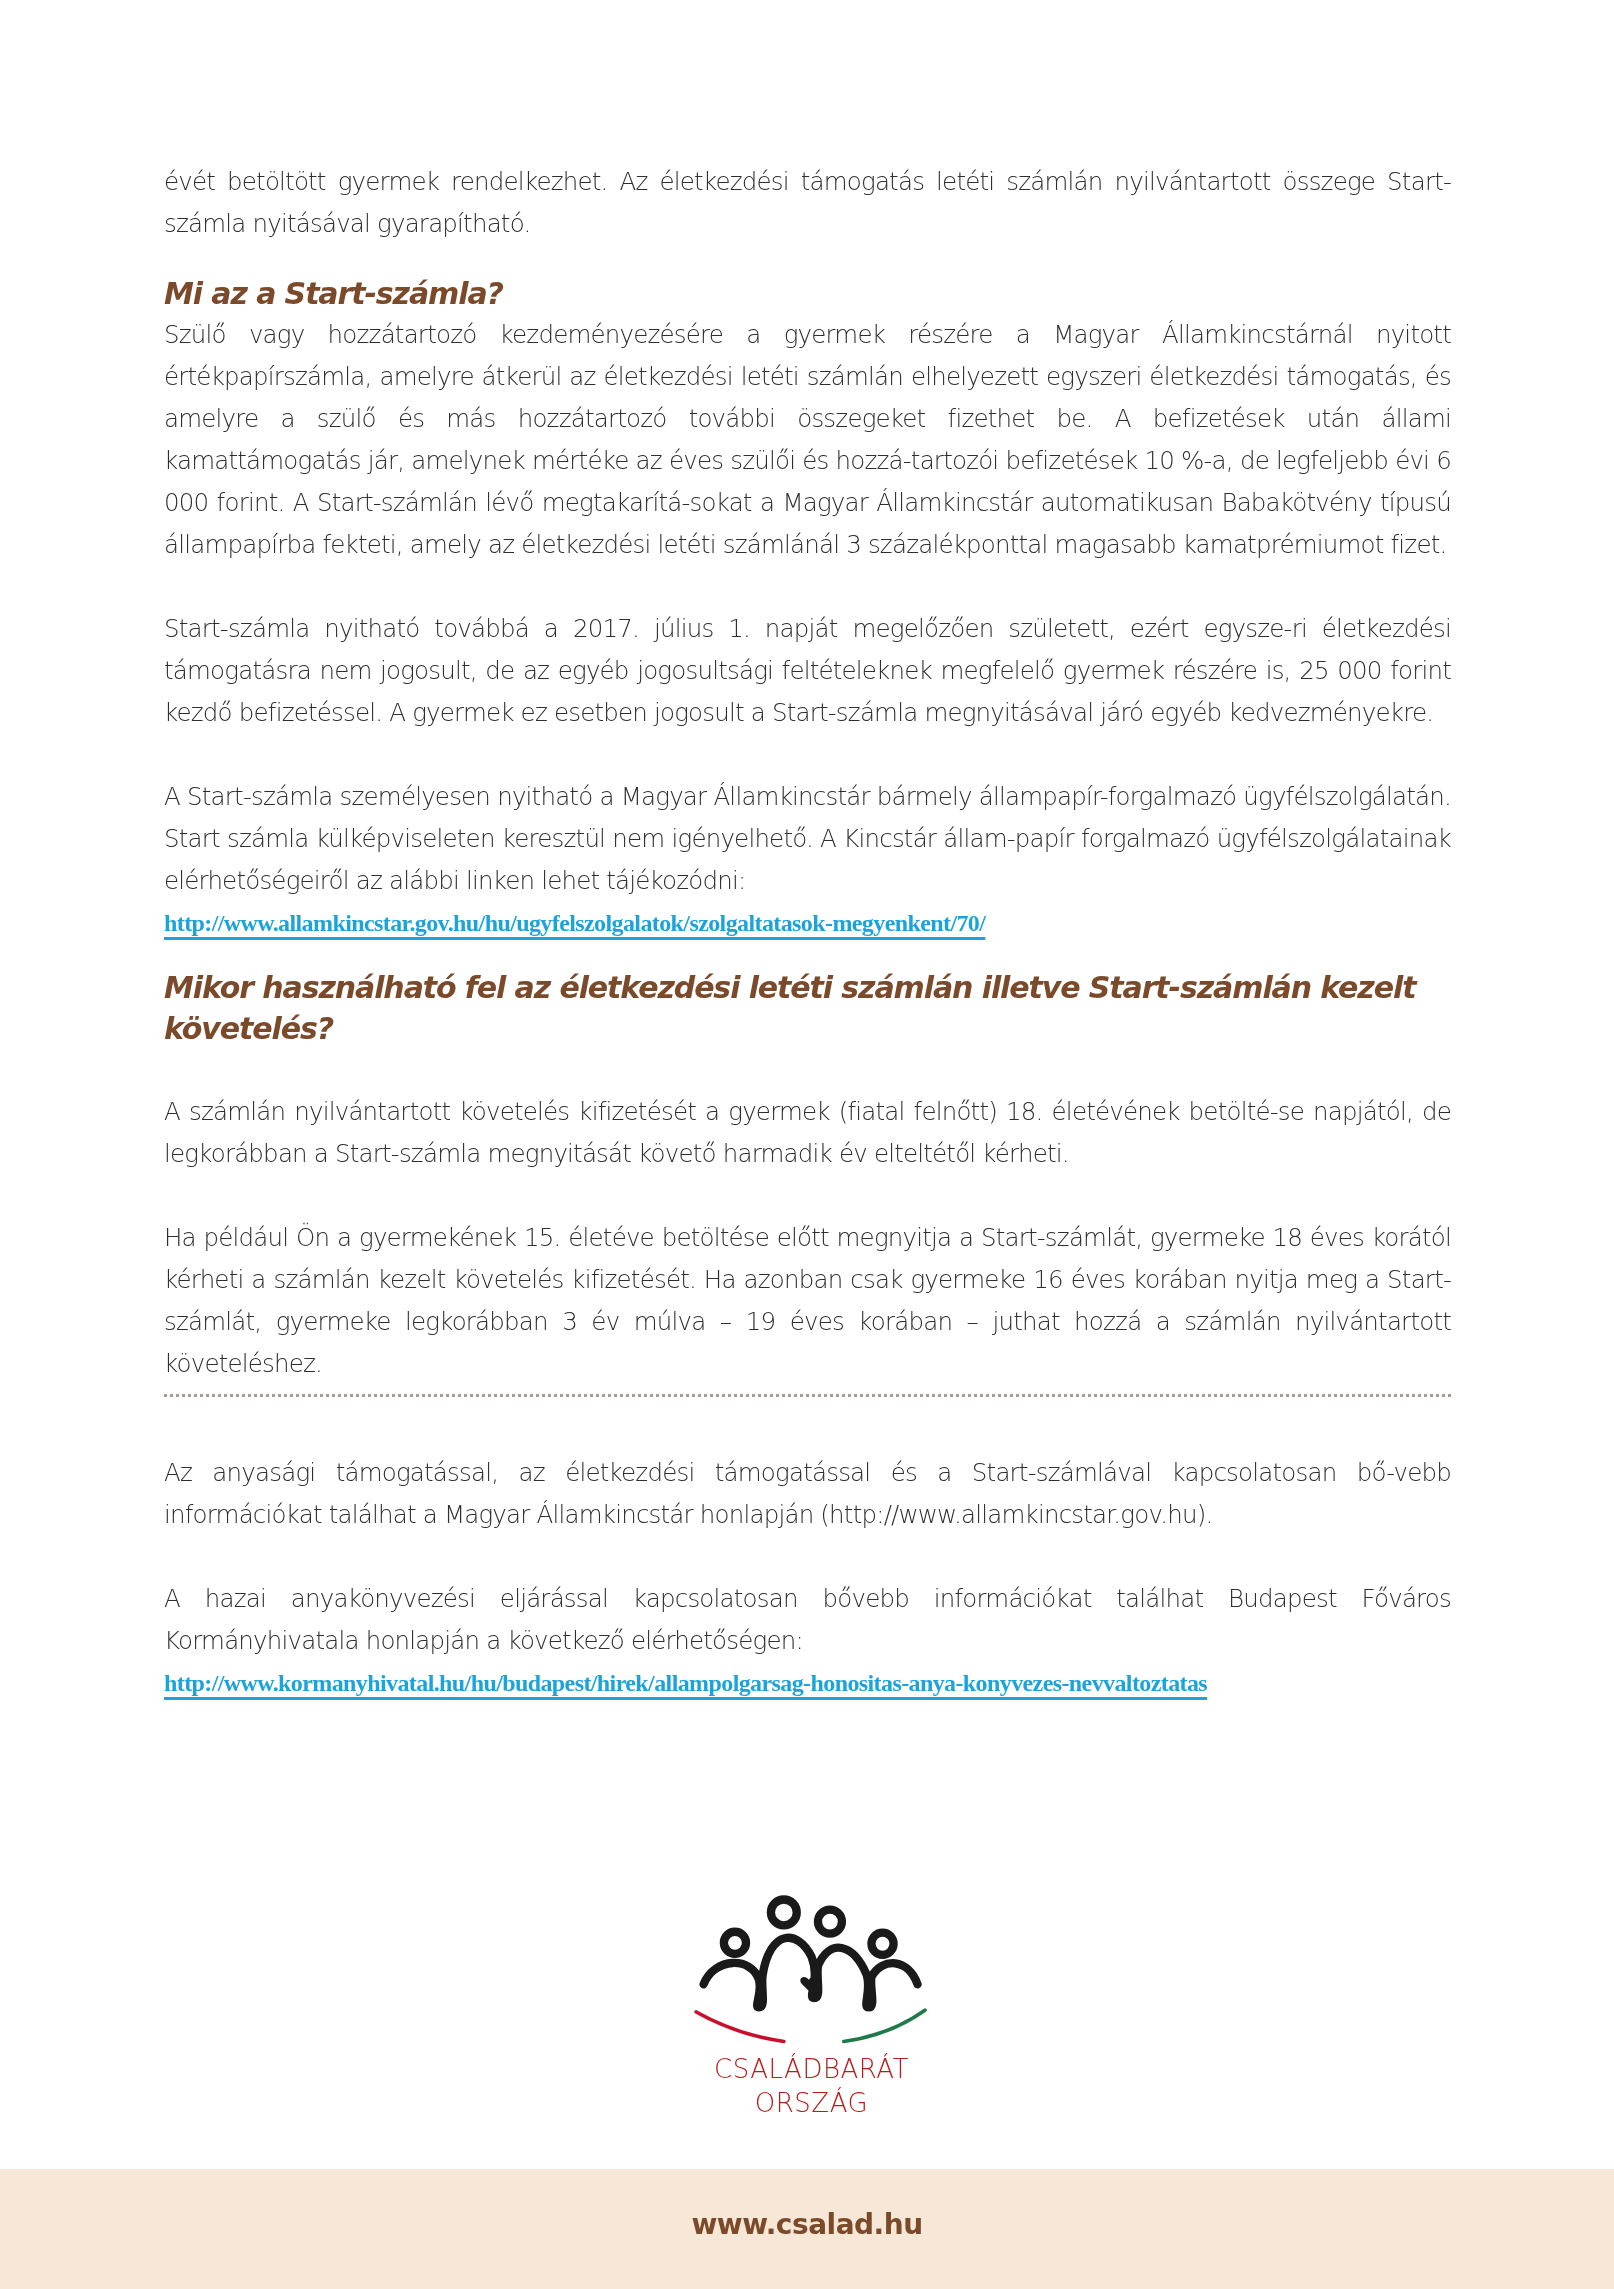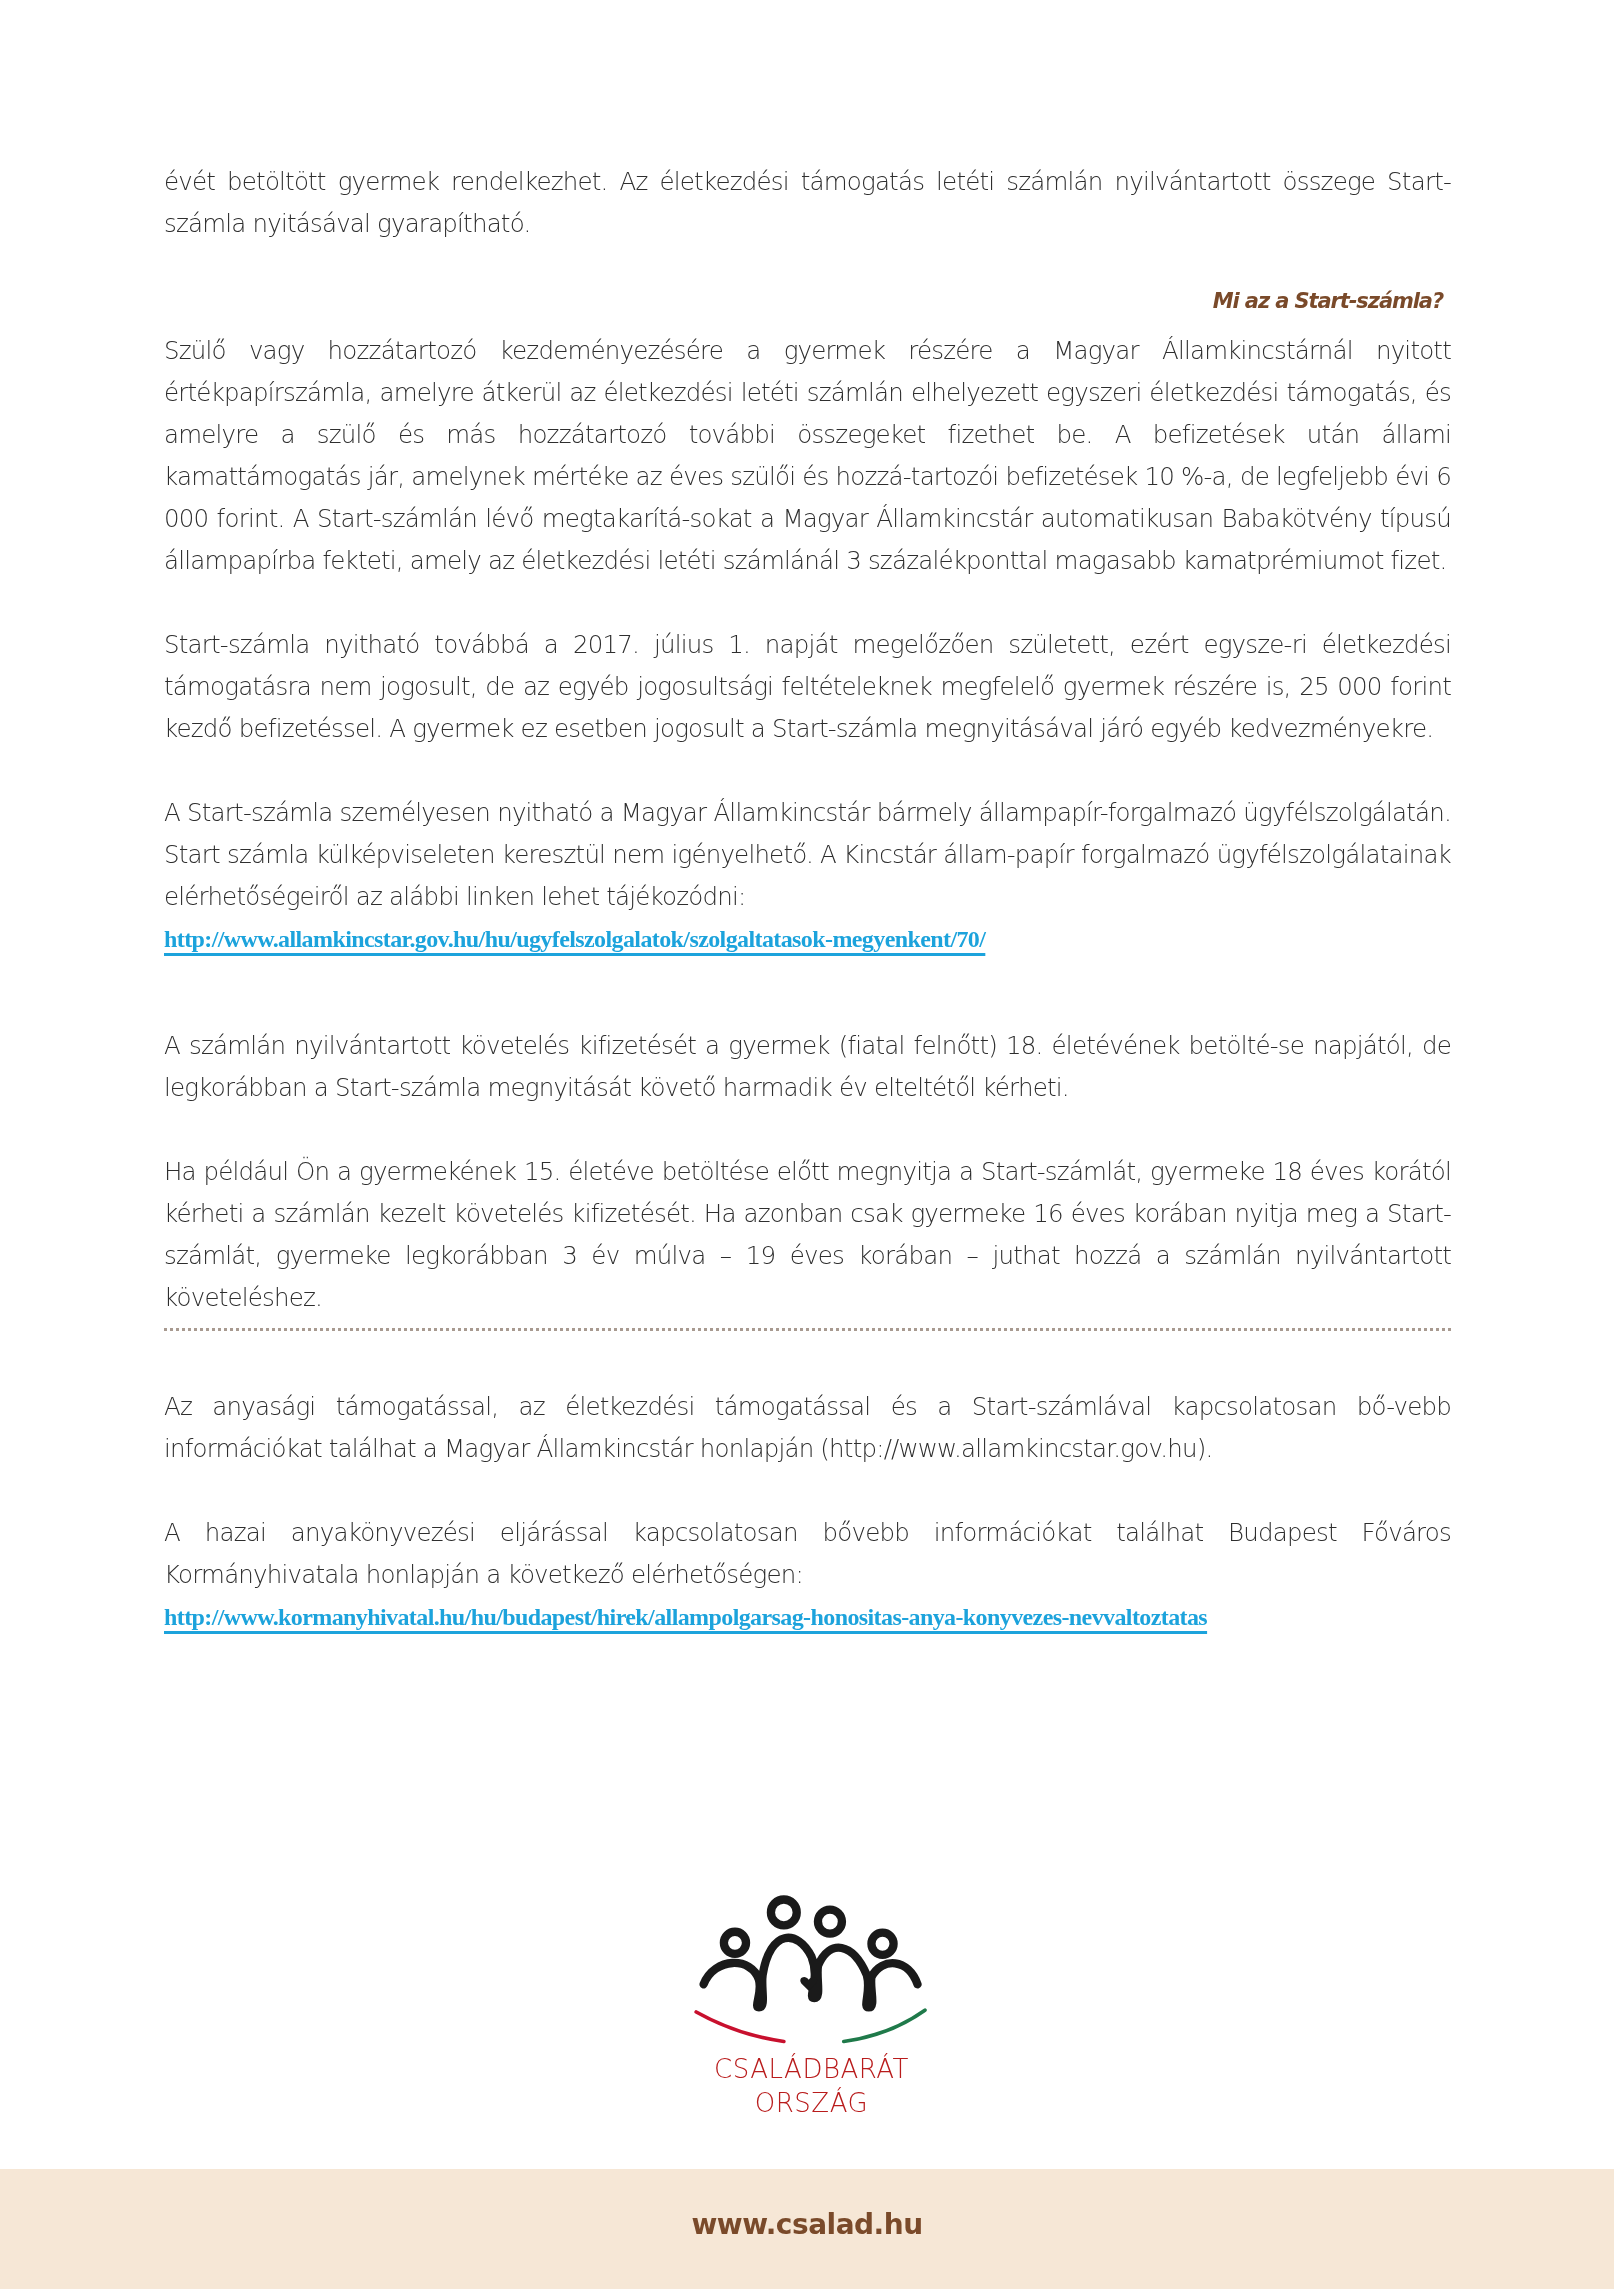--- a/index.html
+++ b/index.html
@@ -30,25 +30,24 @@
       margin: 0;
       color: #2e2e2e;
       font-weight: 300;
     }
     .gap { height: 42px; }
     .h {
       font-family: "DejaVu Sans", sans-serif;
       font-weight: bold;
       font-style: italic;
       color: #7a4a2a;
-      font-size: 21px;
+      font-size: 30px;
       line-height: 41px;
       letter-spacing: -1.1px;
-      margin: 8px;
-      text-align: right;
+      margin: 0;
     }
     .link {
       font-family: Liberation Serif, serif;
       font-weight: bold;
       color: #1ca3dc;
       font-size: 24px;
       line-height: 42px;
       letter-spacing: -0.6px;
       text-decoration: underline;
       text-decoration-thickness: 2.8px;
@@ -115,20 +114,21 @@
   <div class="gap"></div>
   <p class="p">Start-számla nyitható továbbá a 2017. július 1. napját megelőzően született, ezért egysze-ri életkezdési támogatásra nem jogosult, de az egyéb jogosultsági feltételeknek megfelelő gyermek részére is, 25 000 forint kezdő befizetéssel. A gyermek ez esetben jogosult a Start-számla megnyitásával járó egyéb kedvezményekre.</p>
 
   <div class="gap"></div>
   <p class="p">A Start-számla személyesen nyitható a Magyar Államkincstár bármely állampapír-forgalmazó ügyfélszolgálatán. Start számla külképviseleten keresztül nem igényelhető. A Kincstár állam-papír forgalmazó ügyfélszolgálatainak elérhetőségeiről az alábbi linken lehet tájékozódni:</p>
   <div style="line-height:42px">
     <a class="link">http://www.allamkincstar.gov.hu/hu/ugyfelszolgalatok/szolgaltatasok-megyenkent/70/</a>
   </div>
 
   <div style="height:20px"></div>
+  <h2 class="h">Mikor használható fel az életkezdési letéti számlán illetve Start-számlán kezelt követelés?</h2>
 
   <div class="gap"></div>
   <p class="p">A számlán nyilvántartott követelés kifizetését a gyermek (fiatal felnőtt) 18. életévének betölté-se napjától, de legkorábban a Start-számla megnyitását követő harmadik év elteltétől kérheti.</p>
 
   <div class="gap"></div>
   <p class="p">Ha például Ön a gyermekének 15. életéve betöltése előtt megnyitja a Start-számlát, gyermeke 18 éves korától kérheti a számlán kezelt követelés kifizetését. Ha azonban csak gyermeke 16 éves korában nyitja meg a Start-számlát, gyermeke legkorábban 3 év múlva – 19 éves korában – juthat hozzá a számlán nyilvántartott követeléshez.</p>
 
   <div class="dots"></div>
 
   <div style="height:55px"></div>

